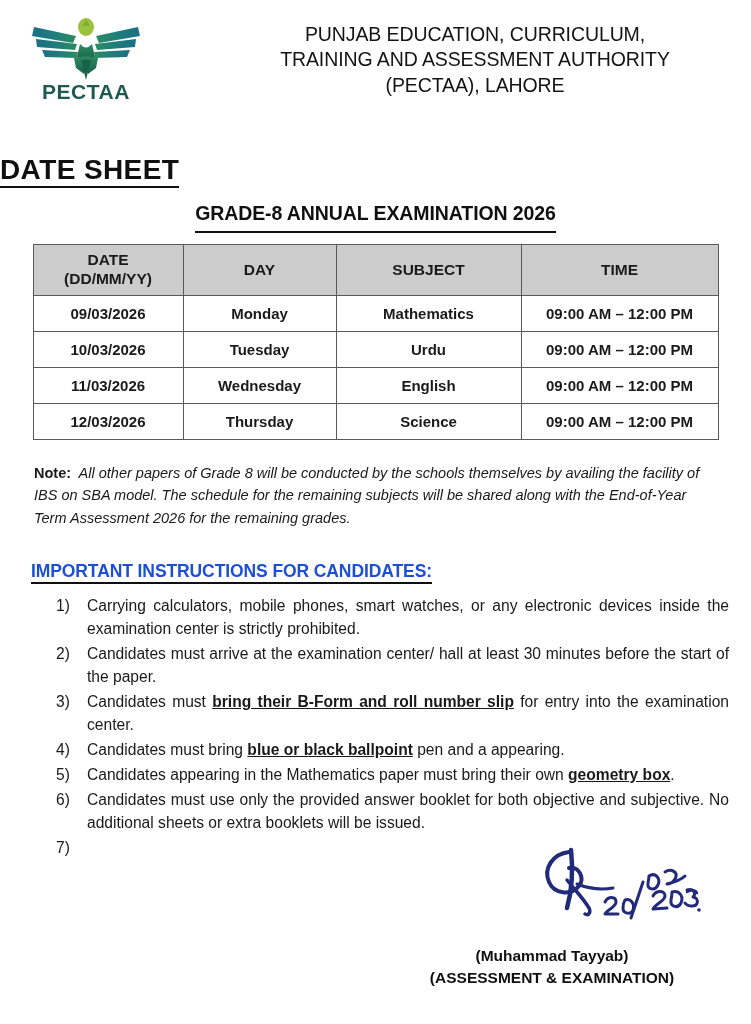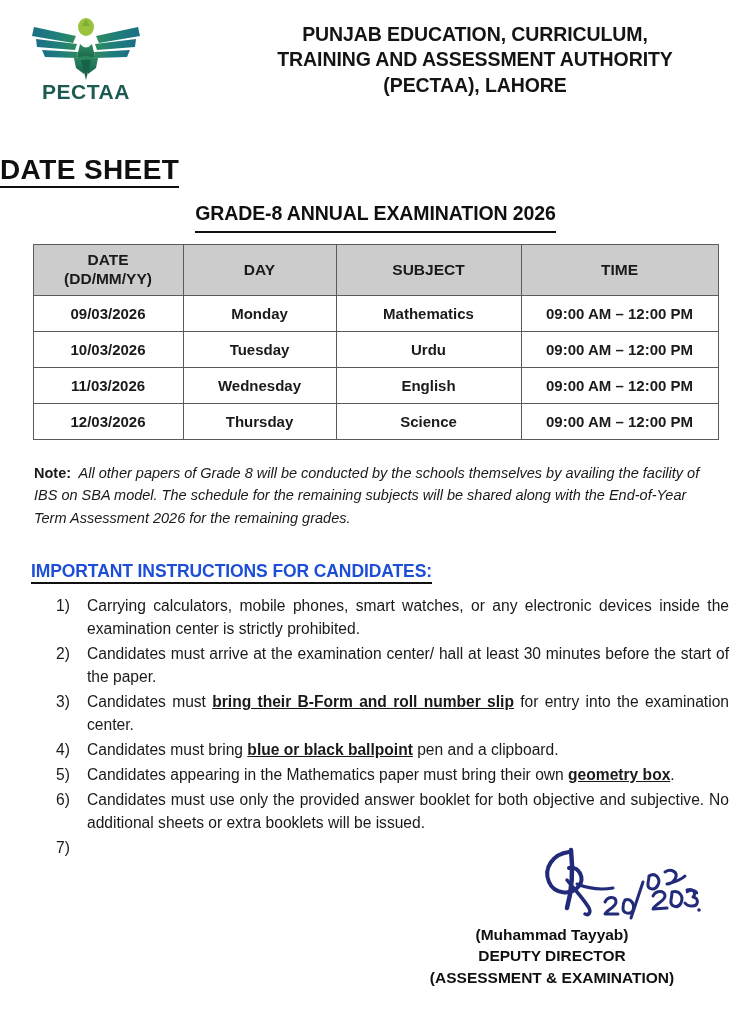--- a/index.html
+++ b/index.html
@@ -42,21 +42,21 @@
     margin-top: 1px;
     line-height: 1;
   }
   .org-title {
     position: absolute;
     left: 210px;
     top: 22px;
     width: 530px;
     text-align: center;
     font-size: 19.5px;
-    font-weight: bold;
+    font-weight: normal;
     line-height: 1.30;
     letter-spacing: -0.1px;
     color: #141414;
   }
   .org-title div { white-space: nowrap; }
 
   
   .doc-title {
     font-size: 28px;
     font-weight: bold;
@@ -311,21 +311,21 @@
   <li>
     <span class="num">1)</span><span>Carrying calculators, mobile phones, smart watches, or any electronic devices inside the examination center is strictly prohibited.</span><u></u><span></span>
   </li>
   <li>
     <span class="num">2)</span><span>Candidates must arrive at the examination center/ hall at least 30 minutes before the start of the paper.</span><u></u><span></span>
   </li>
   <li>
     <span class="num">3)</span><span>Candidates must </span><u>bring their B-Form and roll number slip</u><span> for entry into the examination center.</span>
   </li>
   <li>
-    <span class="num">4)</span><span>Candidates must bring </span><u>blue or black ballpoint</u><span> pen and a clipboard.</span>
+    <span class="num">4)</span><span>Candidates must bring </span><u>blue or black ballpoint</u><span> pen and a appearing.</span>
   </li>
   <li>
     <span class="num">5)</span><span>Candidates appearing in the Mathematics paper must bring their own </span><u>geometry box</u><span>.</span>
   </li>
   <li>
     <span class="num">6)</span><span>Candidates must use only the provided answer booklet for both objective and subjective. No additional sheets or extra booklets will be issued.</span><u></u><span></span>
   </li>
   <li>
     <span class="num">7)</span><u></u><span></span>
   </li>
@@ -346,16 +346,15 @@
       <path d="M156 26 C162 22, 170 26, 166 33 C163 38, 158 38, 158 38 C166 36, 172 34, 176 30" stroke-width="3"></path>
       <path d="M144 50 C147 44, 156 44, 156 50 C156 55, 146 58, 144 63 L158 62" stroke-width="3"></path>
       <path d="M163 46 C170 44, 175 50, 172 57 C169 63, 161 61, 162 54 C163 49, 163 46, 163 46Z" stroke-width="3"></path>
       <path d="M178 44 C184 42, 188 47, 184 51 C190 52, 190 60, 183 60 C178 60, 176 57, 176 57" stroke-width="3"></path>
       <path d="M178 46 C182 43, 187 44, 188 47" stroke-width="2.5"></path>
       <circle cx="190" cy="64" r="1.8" fill="#222a7a" stroke="none"></circle>
     </g>
   </svg>
   <div class="sign-names">
     <div>(Muhammad Tayyab)</div>
-    <div>DEPUTY DIRECTOR</div>
     <div>(ASSESSMENT &amp; EXAMINATION)</div>
   </div>
 </div>
 
 </body></html>

